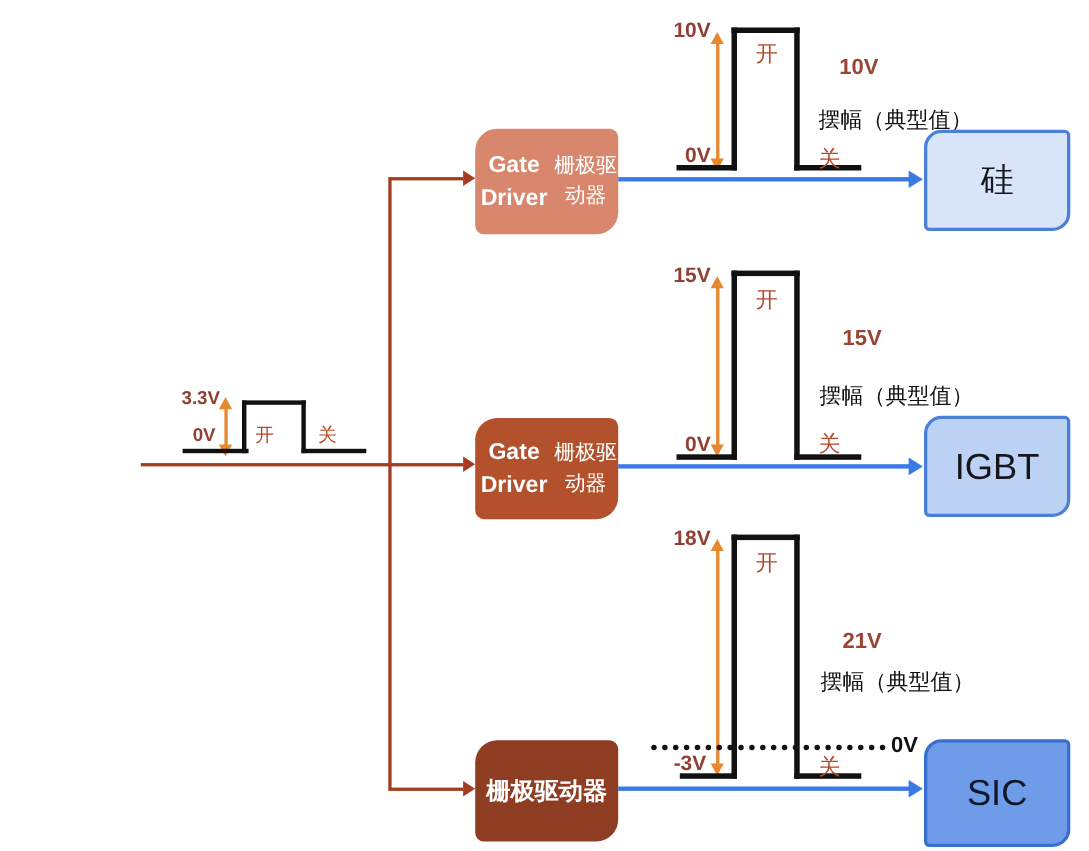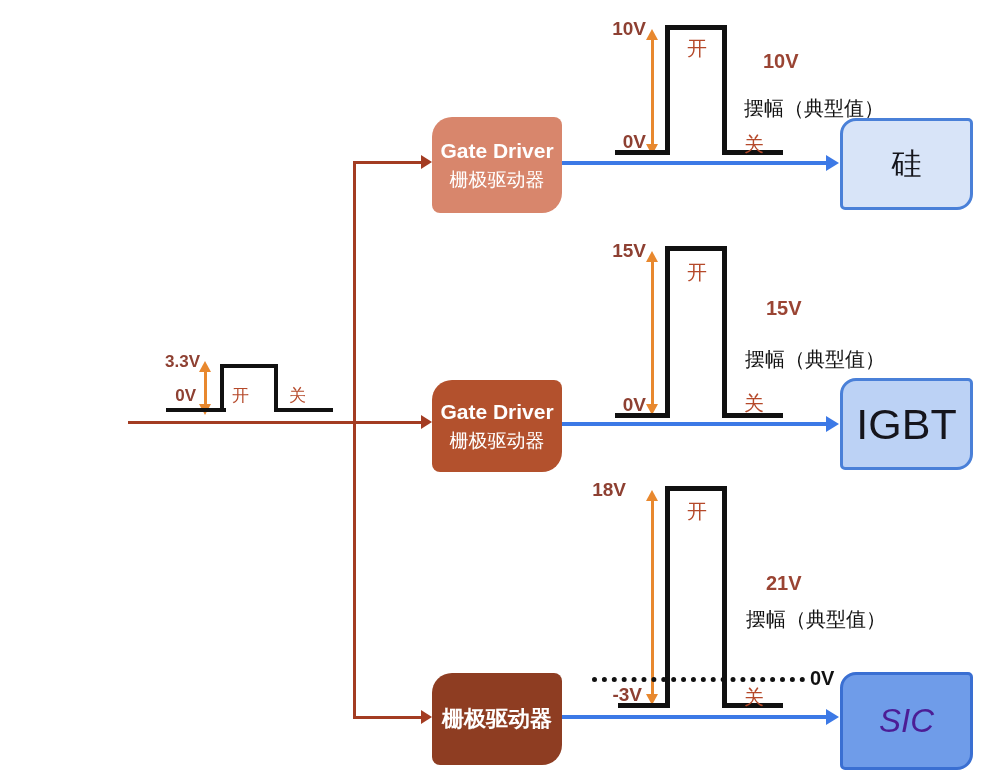--- a/index.html
+++ b/index.html
@@ -1,37 +1,37 @@
 <!DOCTYPE html>
 <html><head>
 <meta charset="utf-8">
 <style>
   html,body{margin:0;padding:0;background:#fff;}
   .canvas{
     position:relative;width:990px;height:774px;background:#fff;overflow:hidden;
     font-family:"Liberation Sans","DejaVu Sans",sans-serif;
   }
   
-  .box{position:absolute;display:flex;flex-direction:column;align-items:center;justify-content:center;text-align:center;}
+  .box{position:absolute;display:flex;flex-direction:row;align-items:center;justify-content:center;text-align:center;}
   .mcu-box{left:10px;top:378px;width:118px;height:90px;background:#E8812D;border-radius:24px 8px 8px 24px;}
   .mcu-box .lbl{color:#fff;font-size:30px;font-weight:500;letter-spacing:1px;}
   .driver{width:130px;color:#fff;border-radius:20px 8px 20px 8px;line-height:1.45;}
   .driver-1{left:432px;top:117px;height:96px;background:#D8866C;}
   .driver-2{left:432px;top:380px;height:92px;background:#B3512D;}
   .driver-3{left:432px;top:673px;height:92px;background:#8E3D22;}
   .driver .l1{font-size:21px;font-weight:600;}
   .driver .l2{font-size:19px;}
   .driver-3 .l1{font-size:22px;}
   .device{width:133px;border:3px solid #4A80D8;border-radius:16px 5px 16px 5px;box-sizing:border-box;}
   .dev-si{left:840px;top:118px;height:92px;background:#D8E4F8;}
   .dev-si .lbl{font-size:30px;color:#15151c;}
   .dev-igbt{left:840px;top:378px;height:92px;background:#BCD2F5;}
-  .dev-igbt .lbl{font-size:43px;color:#15151c;}
+  .dev-igbt .lbl{font-size:33px;color:#15151c;}
   .dev-sic{left:840px;top:672px;height:98px;background:#6F9CE9;border-color:#3A6FD2;}
-  .dev-sic .lbl{font-size:33px;color:#4c1d95;font-style:italic;}
+  .dev-sic .lbl{font-size:33px;color:#0f172a;}
   
   .hline{position:absolute;height:3px;background:#A33C22;}
   .vline{position:absolute;width:3px;background:#A33C22;}
   .arr-red{position:absolute;width:0;height:0;border-top:7px solid transparent;border-bottom:7px solid transparent;border-left:11px solid #A33C22;}
   .blue-line{position:absolute;height:4px;background:#3C79E6;}
   .arr-blue{position:absolute;width:0;height:0;border-top:8px solid transparent;border-bottom:8px solid transparent;border-left:13px solid #3C79E6;}
   
   .base{position:absolute;height:5px;background:#111;}
   .pulse{position:absolute;border:5px solid #111;border-bottom:none;box-sizing:border-box;background:transparent;}
   .mcu-base{height:4px;}
@@ -122,21 +122,21 @@
     <span class="lbl">IGBT</span>
   </div>
 
   <div class="box driver driver-3">
     <span class="l1">栅极驱动器</span>
     <span class="l2"></span>
   </div>
   <div class="blue-line" style="left:562px;top:715px;width:272px;"></div>
   <div class="arr-blue" style="left:826px;top:709px;"></div>
 
-  <div class="vlab" style="left:576px;top:479px;">18V</div>
+  <div class="vlab" style="left:596px;top:479px;">18V</div>
   <div class="vlab" style="left:592px;top:684px;">-3V</div>
   <div class="oline" style="left:651px;top:499px;height:200px;"></div>
   <div class="otri-up" style="left:646px;top:490px;"></div>
   <div class="otri-dn" style="left:646px;top:694px;"></div>
   <div class="base" style="left:618px;top:703px;width:52px;"></div>
   <div class="pulse" style="left:665px;top:486px;width:62px;height:222px;"></div>
   <div class="base" style="left:722px;top:703px;width:61px;"></div>
   <div class="dotted" style="left:592px;top:677px;width:213px;"></div>
   <div class="zero-ref" style="left:810px;top:667px;">0V</div>
   <div class="onoff" style="left:687px;top:498px;">开</div>

